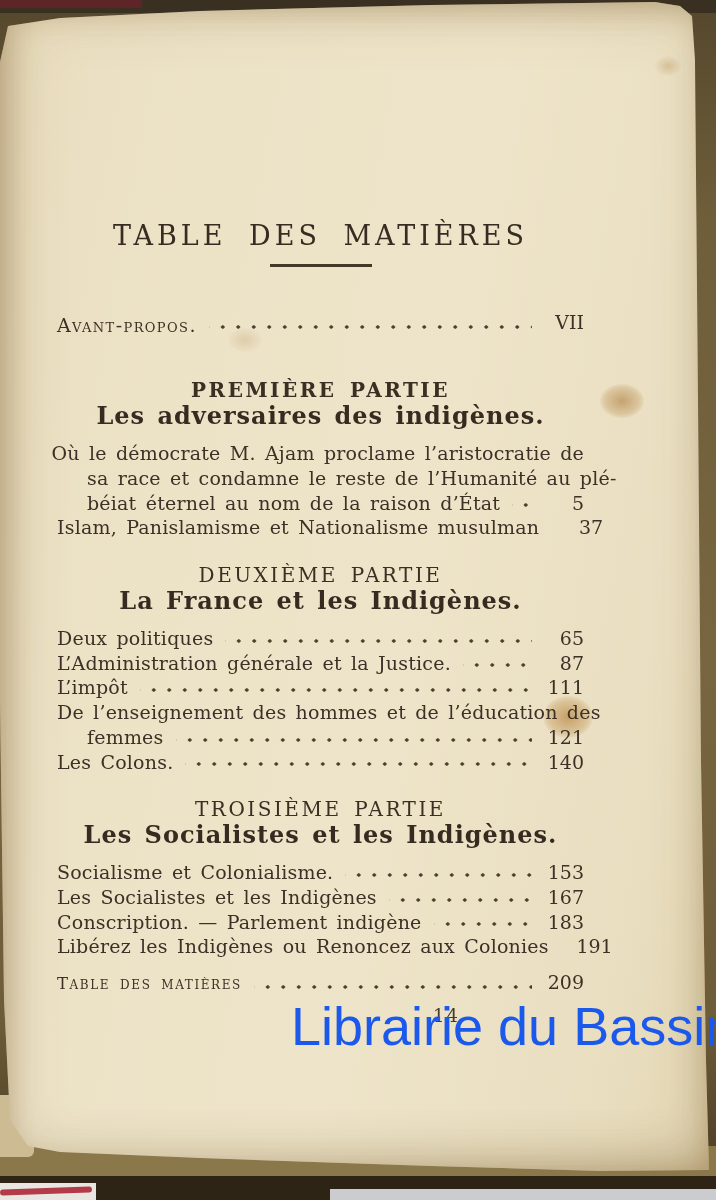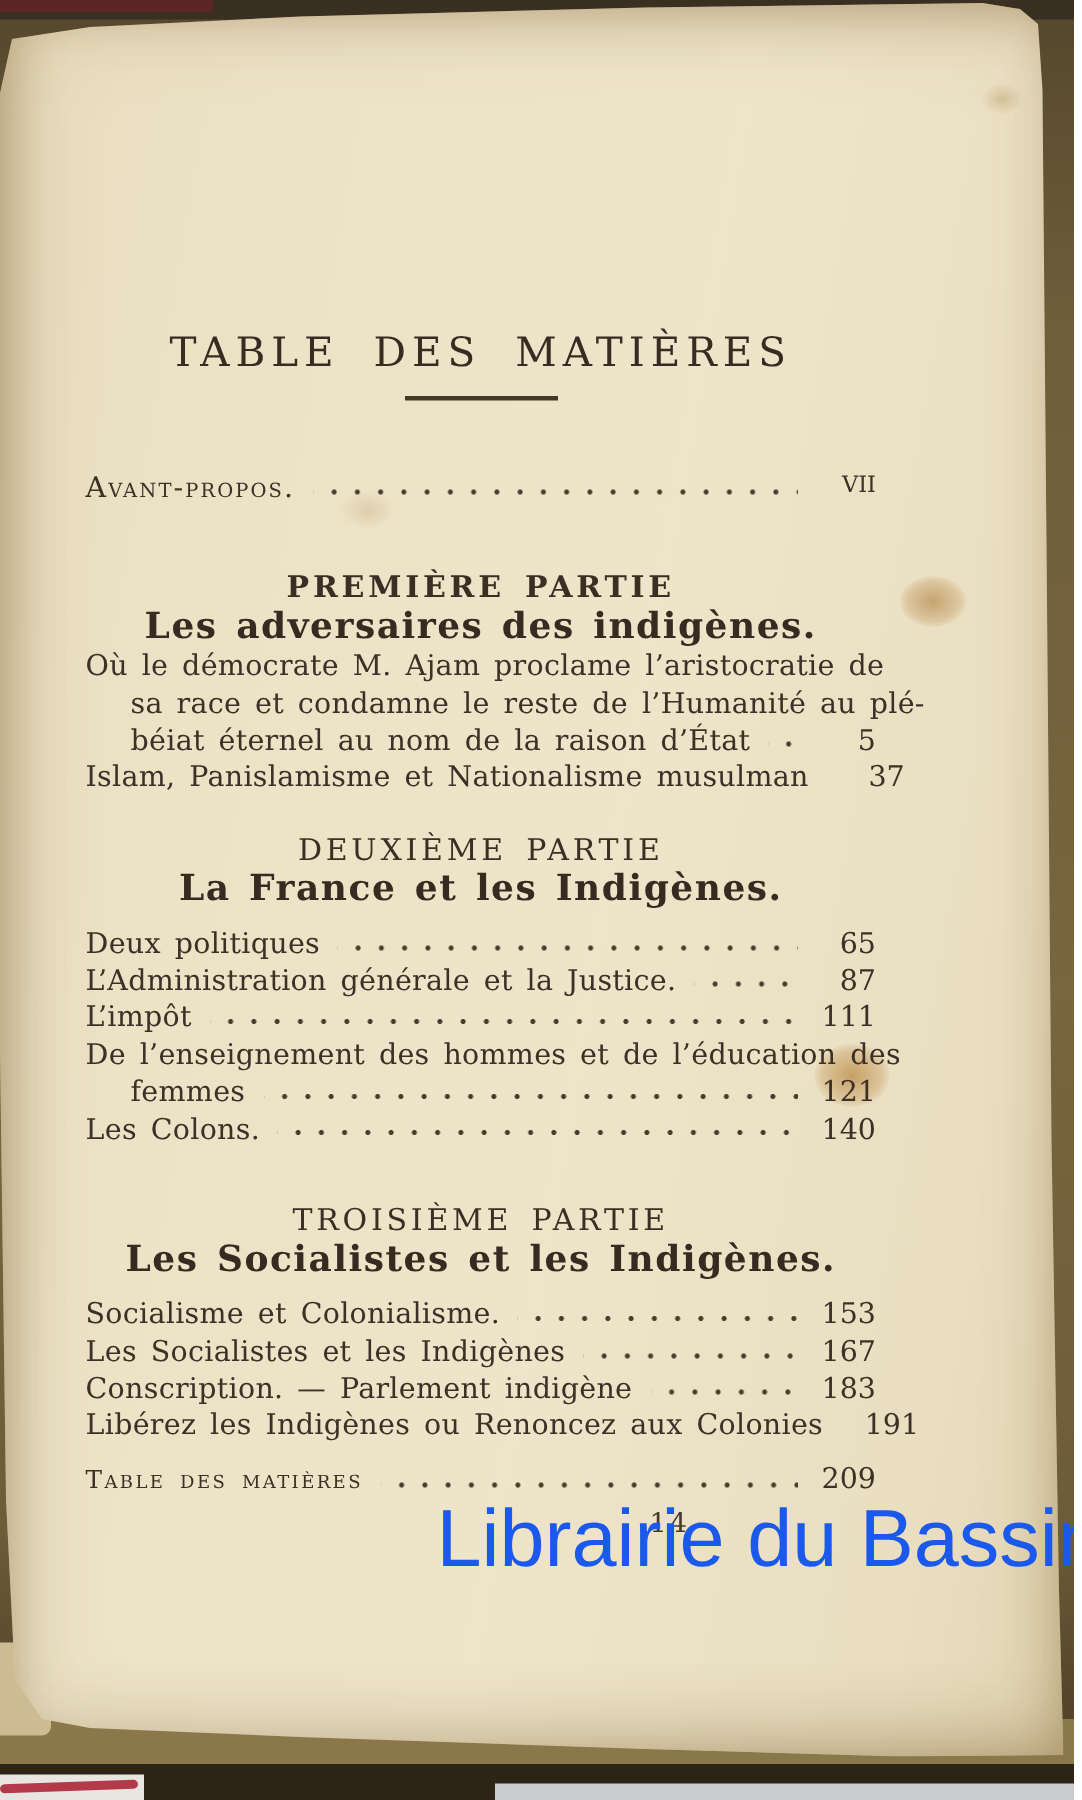--- a/index.html
+++ b/index.html
@@ -42,27 +42,27 @@
   .part-subtitle{text-align:center;font-size:24px;font-weight:bold;letter-spacing:1px;word-spacing:3px;line-height:26px;color:#352b20;}
   .row{display:flex;align-items:baseline;line-height:24.7px;}
   .row .t{white-space:nowrap;word-spacing:3px;letter-spacing:.2px;}
   .row .t.indent{padding-left:30px;}
   .row .sc{font-variant-caps:small-caps;letter-spacing:1.4px;word-spacing:3px;}
   .row .sc-sm{font-variant-caps:small-caps;font-size:16.5px;letter-spacing:1.6px;word-spacing:3px;}
   .dots{flex:1 1 auto;align-self:stretch;margin:0 6px 0 12px;
     background-image:radial-gradient(circle,#473b2c 1.45px,rgba(71,59,44,0) 1.9px);
     background-size:15.5px 10px;background-repeat:repeat-x;background-position:left 6px bottom 5px;}
   .pg{flex:0 0 46px;text-align:right;font-size:19px;}
-  .pg-sm{font-size:15px;position:relative;top:-3px;}
+  .pg-sm{font-size:19px;position:relative;top:-3px;}
   .mt-avant{margin-top:46px;}
   .mt-h1{margin-top:40px;font-weight:bold;}
-  .mt-e1{margin-top:2px;}
+  .mt-e1{margin-top:12px;justify-content:flex-end;}
   .mt-h2{margin-top:22px;}
   .mt-e2{margin-top:12px;}
-  .mt-h3{margin-top:35px;}
+  .mt-h3{margin-top:22px;}
   .mt-e3{margin-top:12px;}
   .mt-f{margin-top:11px;}
   .signature{position:absolute;left:433px;top:1005px;font-size:18px;color:#453a2c;letter-spacing:2px;z-index:3;}
   
   .watermark{
     position:absolute;left:291px;top:995px;z-index:9;white-space:nowrap;
     font-family:"Liberation Sans","DejaVu Sans",sans-serif;
     font-size:54px;font-weight:400;letter-spacing:0;
   }
 </style>

